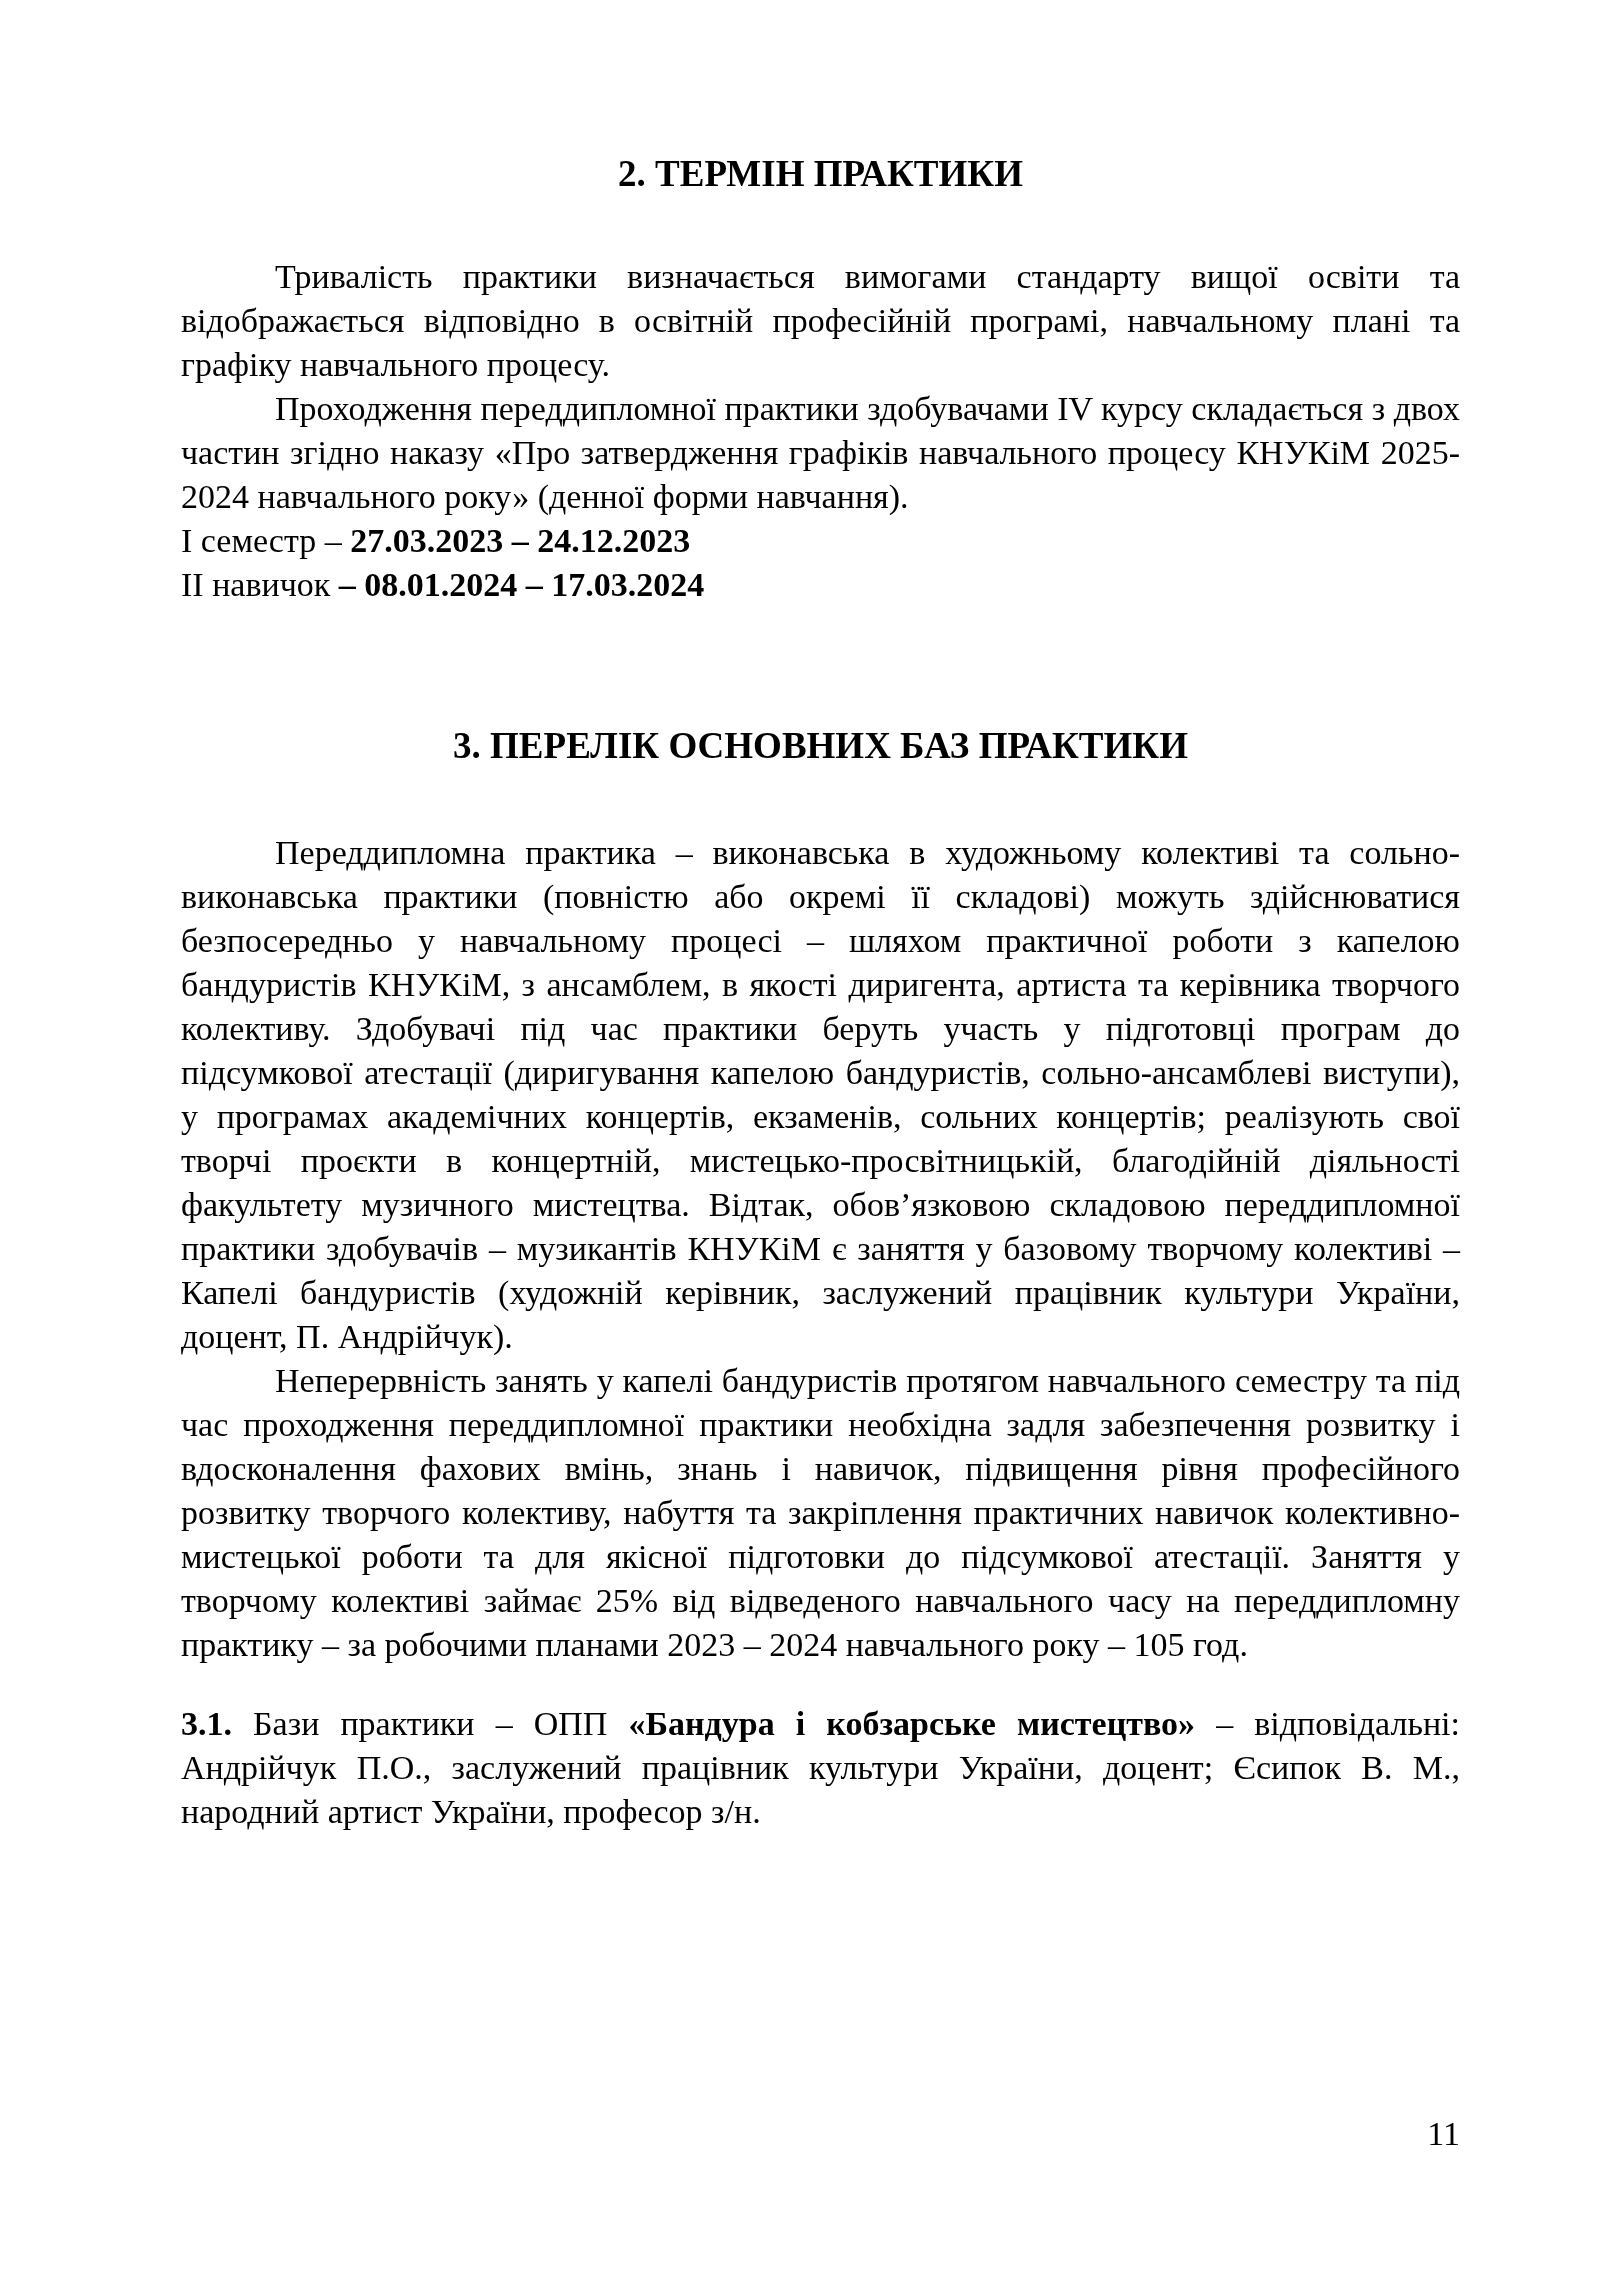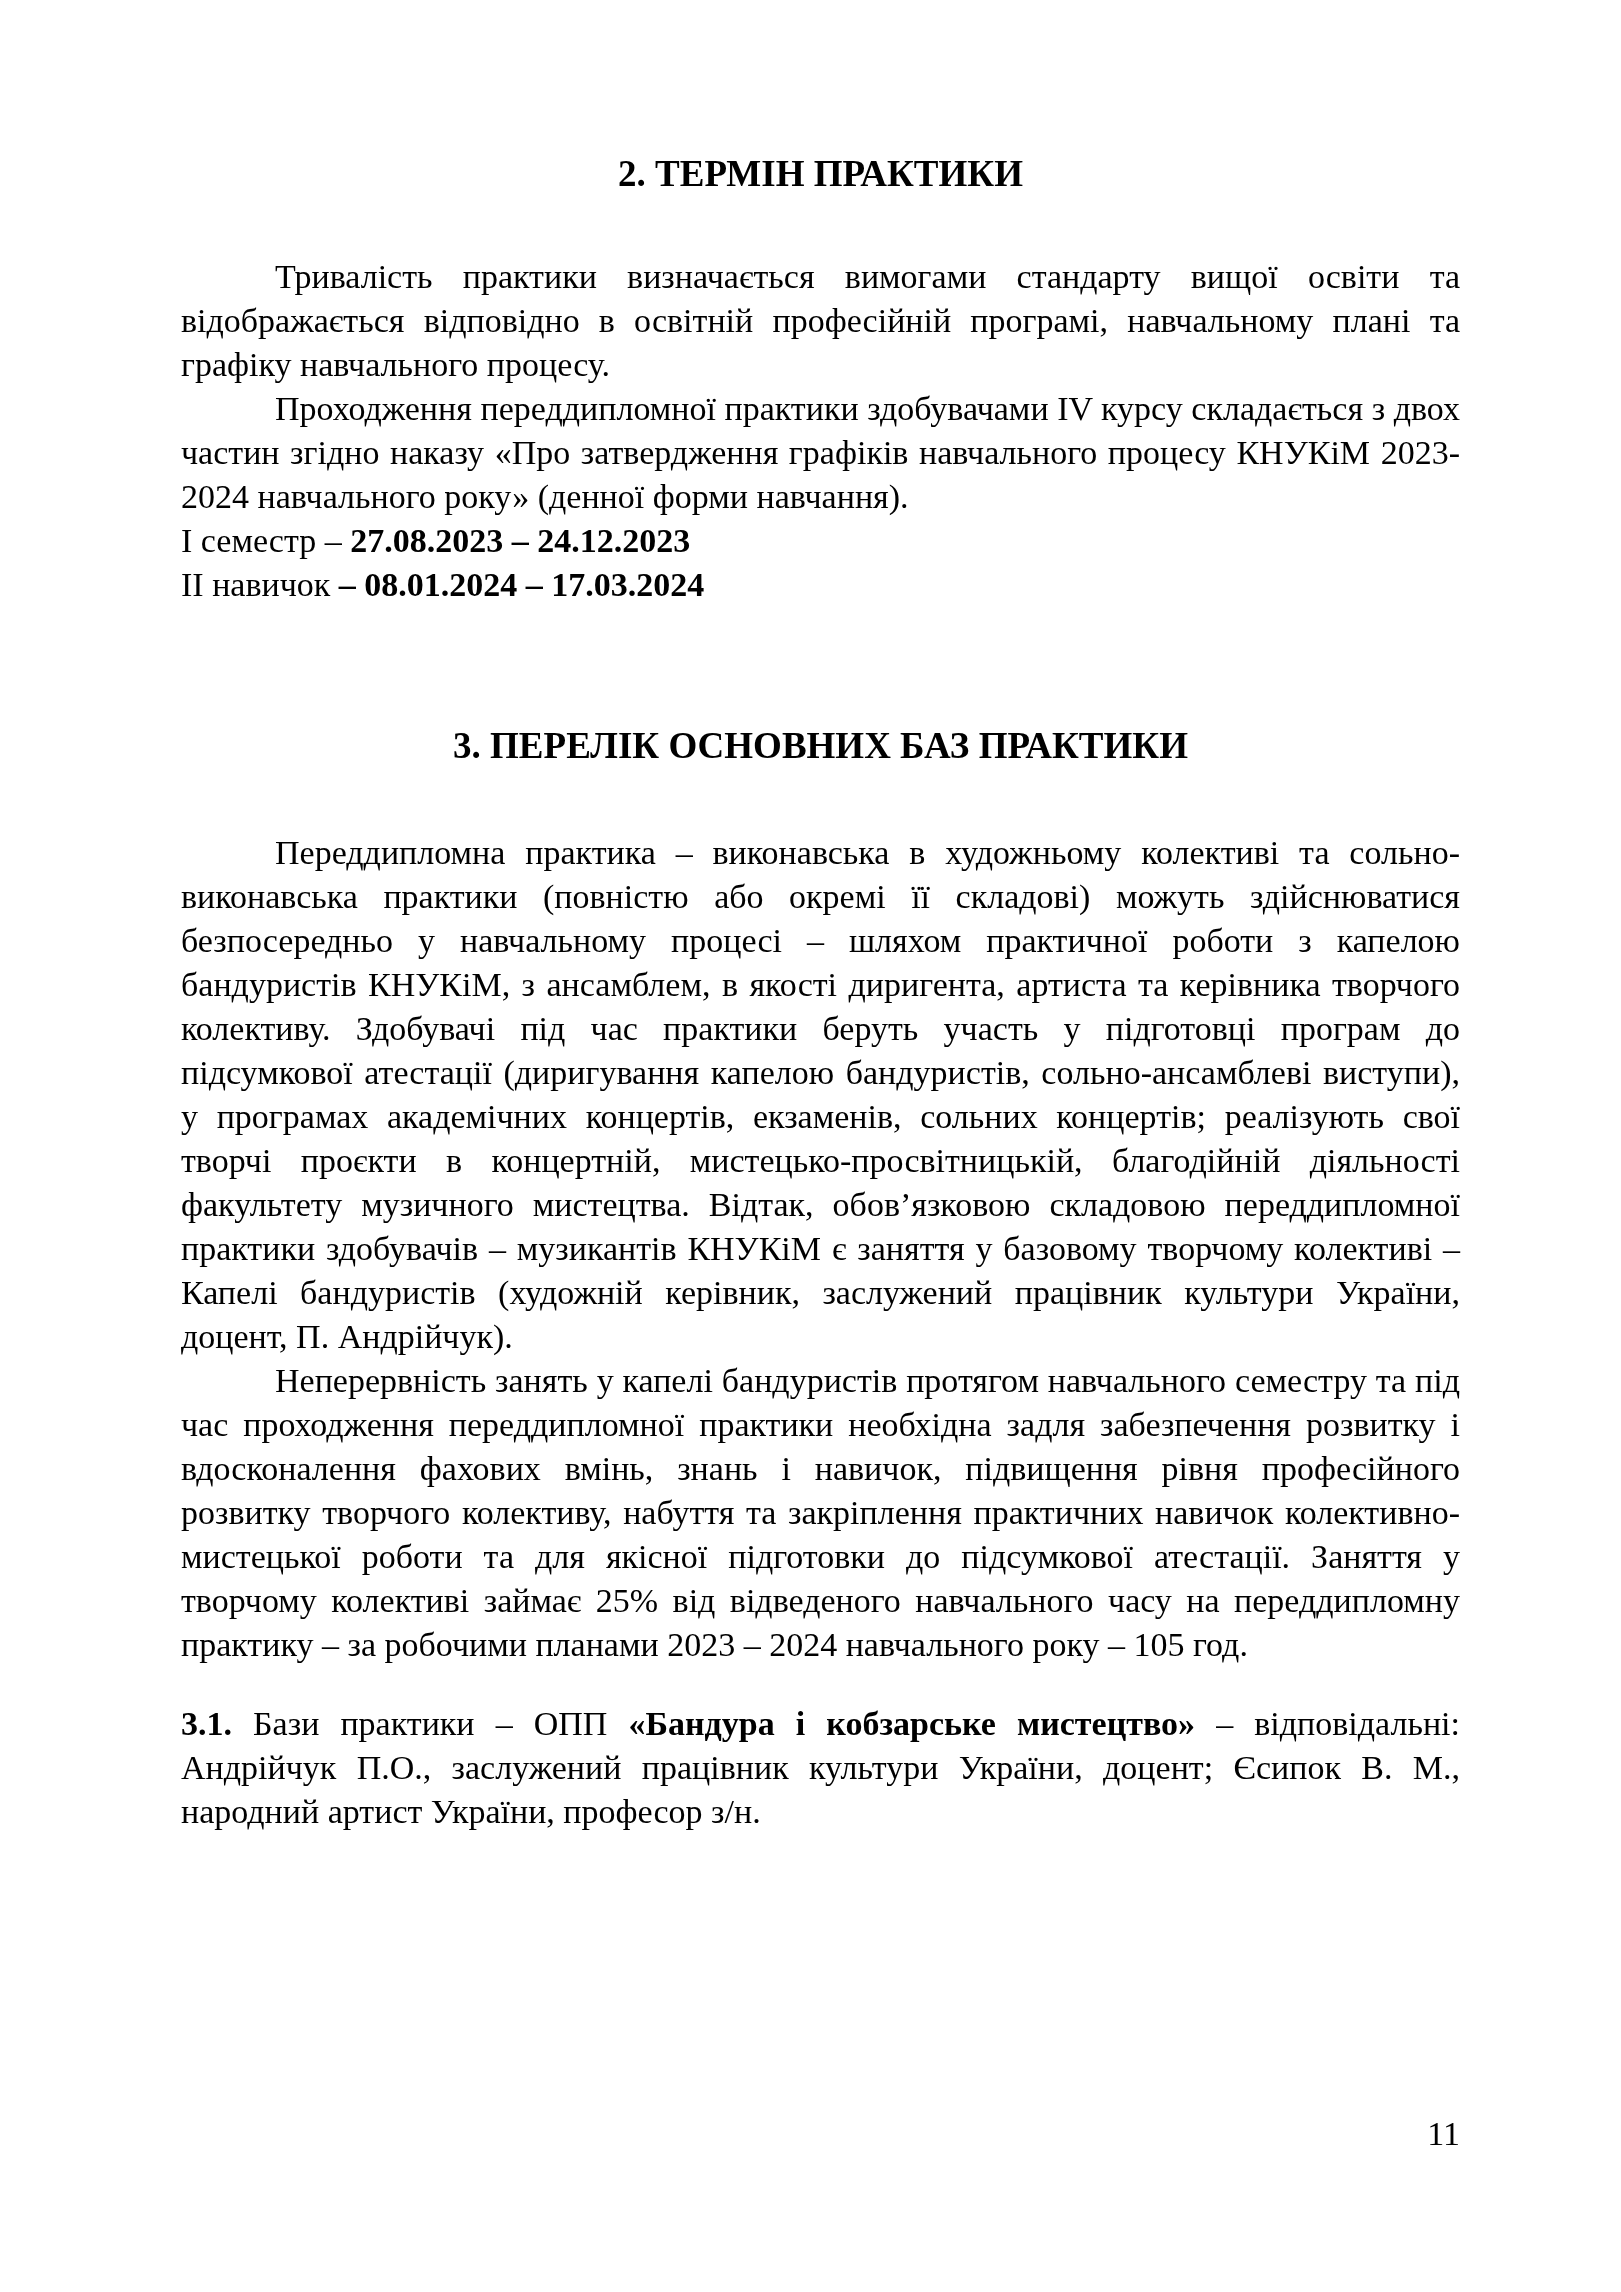--- a/index.html
+++ b/index.html
@@ -61,24 +61,24 @@
 </style>
 </head>
 <body>
 
 <div class="page">
 
   <h2 class="heading section-2">2. ТЕРМІН ПРАКТИКИ</h2>
 
   <p class="para indent">Тривалість практики визначається вимогами стандарту вищої освіти та відображається відповідно в освітній професійній програмі, навчальному плані та графіку навчального процесу.</p>
 
-  <p class="para indent">Проходження переддипломної практики здобувачами IV курсу складається з двох частин згідно наказу «Про затвердження графіків навчального процесу КНУКіМ 2023-2024 навчального року» (денної форми навчання).</p>
+  <p class="para indent">Проходження переддипломної практики здобувачами IV курсу складається з двох частин згідно наказу «Про затвердження графіків навчального процесу КНУКіМ 2025-2024 навчального року» (денної форми навчання).</p>
 
 
-  <p class="para dates"><span>І семестр – </span><strong>27.08.2023 – 24.12.2023</strong></p>
+  <p class="para dates"><span>І семестр – </span><strong>27.03.2023 – 24.12.2023</strong></p>
 
   <p class="para dates"><span>ІІ навичок </span><strong>– 08.01.2024 – 17.03.2024</strong></p>
 
   <h2 class="heading section-3">3. ПЕРЕЛІК ОСНОВНИХ БАЗ ПРАКТИКИ</h2>
 
   <p class="para indent">Переддипломна практика – виконавська в художньому колективі та сольно-виконавська практики (повністю або окремі її складові) можуть здійснюватися безпосередньо у навчальному процесі – шляхом практичної роботи з капелою бандуристів КНУКіМ, з ансамблем, в якості диригента, артиста та керівника творчого колективу. Здобувачі під час практики беруть участь у підготовці програм до підсумкової атестації (диригування капелою бандуристів, сольно-ансамблеві виступи), у програмах академічних концертів, екзаменів, сольних концертів; реалізують свої творчі проєкти в концертній, мистецько-просвітницькій, благодійній діяльності факультету музичного мистецтва. Відтак, обов’язковою складовою переддипломної практики здобувачів – музикантів КНУКіМ є заняття у базовому творчому колективі – Капелі бандуристів (художній керівник, заслужений працівник культури України, доцент, П. Андрійчук).</p>
 
   <p class="para indent">Неперервність занять у капелі бандуристів протягом навчального семестру та під час проходження переддипломної практики необхідна задля забезпечення розвитку і вдосконалення фахових вмінь, знань і навичок, підвищення рівня професійного розвитку творчого колективу, набуття та закріплення практичних навичок колективно-мистецької роботи та для якісної підготовки до підсумкової атестації. Заняття у творчому колективі займає 25% від відведеного навчального часу на переддипломну практику – за робочими планами 2023 – 2024 навчального року – 105 год.</p>
 
   <p class="para bases"><strong>3.1.</strong><span> Бази практики – ОПП </span><strong>«Бандура і кобзарське мистецтво»</strong><span> – відповідальні: Андрійчук П.О., заслужений працівник культури України, доцент; Єсипок В. М., народний артист України, професор з/н.</span></p>

